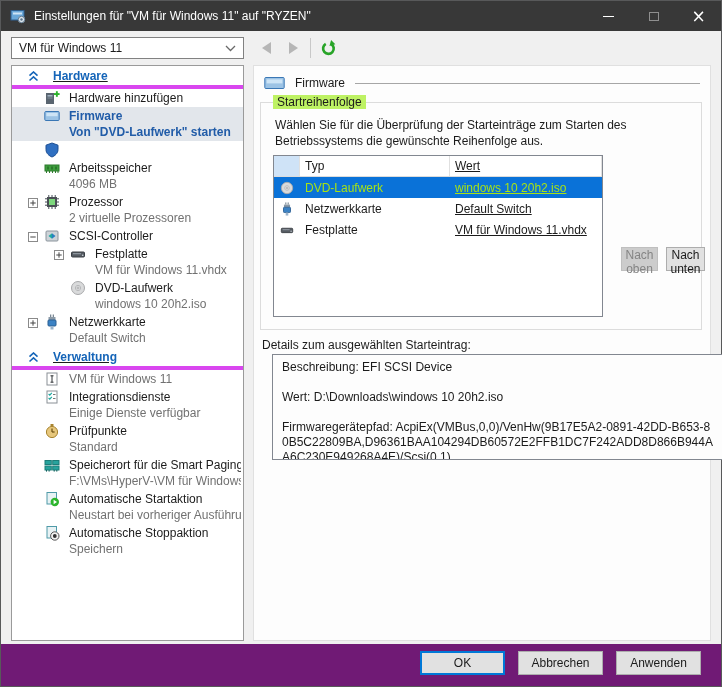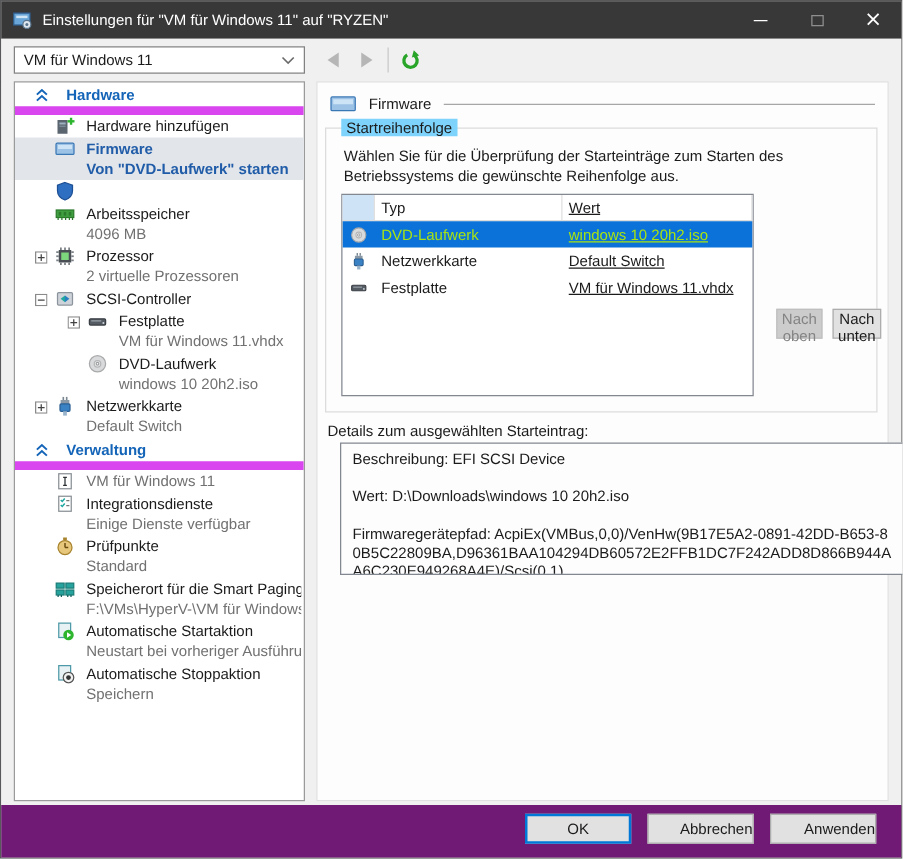--- a/index.html
+++ b/index.html
@@ -22,40 +22,40 @@
   .vm-select { width:233px; height:22px; background:#fff; border:1px solid #818181; display:flex; align-items:center; justify-content:space-between; padding:0 7px; }
   .nav-arrow { margin-left:18px; display:flex; }
   .tri-left { width:0; height:0; border-top:6px solid transparent; border-bottom:6px solid transparent; border-right:9px solid #b6b6b6; }
   .tri-right { width:0; height:0; border-top:6px solid transparent; border-bottom:6px solid transparent; border-left:9px solid #b6b6b6; }
   .tb-sep { width:1px; height:20px; background:#c8c8c8; margin:0 9px 0 12px; }
 
   
   .content { flex:1; position:relative; background:#f0f0f0; }
 
   .sidebar { position:absolute; left:10px; top:0; width:233px; height:576px; background:#fff; border:1px solid #9a9a9a; overflow:hidden; }
-  .section-header { display:flex; align-items:center; padding:3px 4px 2px 16px; border-bottom:7px solid #d946ef; }
+  .section-header { display:flex; align-items:center; padding:3px 4px 2px 16px; border-bottom:4px solid #d946ef;text-decoration:underline; }
   .section-header .chev { margin-right:14px; display:flex; }
   .section-header .sh-label { color:#1464b8; font-weight:bold; }
   .si { display:flex; align-items:flex-start; padding:1px 2px 1px 16px; }
   .si .exp { flex:0 0 12px; margin:4px 4px 0 0; display:flex; }
   .si .ico { flex:0 0 16px; height:16px; margin-right:9px; display:flex; }
   .si .txt { flex:1; line-height:16px; min-width:0; white-space:nowrap; overflow:hidden; }
   .sub { color:#717171; }
   .si.selected { background:#e2e6eb; }
   .si.selected .label, .si.selected .sub { color:#215ca8; font-weight:bold; }
   .si.lvl2 { padding-left:42px; }
 
   
   .rightpane { position:absolute; left:252px; top:0; width:458px; height:576px; background:#fdfdfd; border:1px solid #e0e0e0; }
   .pane-header { display:flex; align-items:center; padding:9px 10px 0 10px; }
   .pane-header .ph-ico { margin-right:10px; display:flex; }
   .pane-header .ph-rule { flex:1; height:1px; background:#a6a6a6; margin-left:10px; }
 
   .groupbox { position:absolute; left:6px; top:36px; width:442px; height:228px; border:1px solid #dcdcdc; }
-  .groupbox-legend { position:absolute; top:-8px; left:12px; background:#7dd3fc; padding:0 4px; }
+  .groupbox-legend { position:absolute; top:-8px; left:12px; background:#bef264; padding:0 4px; }
   .gb-desc { padding:14px 10px 0 14px; line-height:16px; }
 
   .boot-table { position:absolute; left:12px; top:52px; width:330px; height:162px; border:1px solid #828790; background:#fff; overflow:hidden; }
   .bt-header { display:flex; height:21px; border-bottom:1px solid #dcdcdc; background:#fff;text-align:center; }
   .bt-header .bt-icon-col { background:#cfe3f7; border-right:1px solid #e0e0e0; }
   .bt-header .bt-typ, .bt-header .bt-wert { border-right:1px solid #e0e0e0; display:flex; align-items:center; }
   .bt-icon-col { flex:0 0 26px; }
   .bt-typ { flex:0 0 150px; padding-left:5px; }
   .bt-wert { flex:1; padding-left:5px;text-decoration:underline; }
   .bt-row { display:flex; height:21px; align-items:center; }
@@ -69,21 +69,21 @@
 
   .details-label { position:absolute; left:8px; top:272px; }
   .details-box { position:absolute; left:18px; top:288px; width:470px; height:106px; border:1px solid #828790; background:#fdfdfd; padding:5px 26px 0 9px; line-height:15px; overflow:hidden; }
   .details-box p { margin-bottom:15px; }
   .details-box .breakall { word-break:break-all; }
   .details-scroll { position:absolute; right:1px; top:1px; bottom:1px; width:17px; display:flex; flex-direction:column; justify-content:space-between; align-items:center; padding:3px 0; background:#fdfdfd; }
 
   
   .footer { flex:0 0 42px; display:flex; justify-content:flex-end; align-items:flex-start; padding:7px 20px 0 0; background:#701a75; }
   .footer .btn { width:85px; height:24px; }
-  .footer .btn + .btn { margin-left:13px;text-align:right; }
+  .footer .btn + .btn { margin-left:13px; }
 </style>
 </head>
 <body>
 
 <div class="window">
 
   <div class="titlebar">
     <span class="app-ico">
       <svg width="16" height="16" viewBox="0 0 16 16">
           <rect x="1" y="2.5" width="13" height="9.5" fill="#6aa7d8" stroke="#2f5f8f"></rect>

